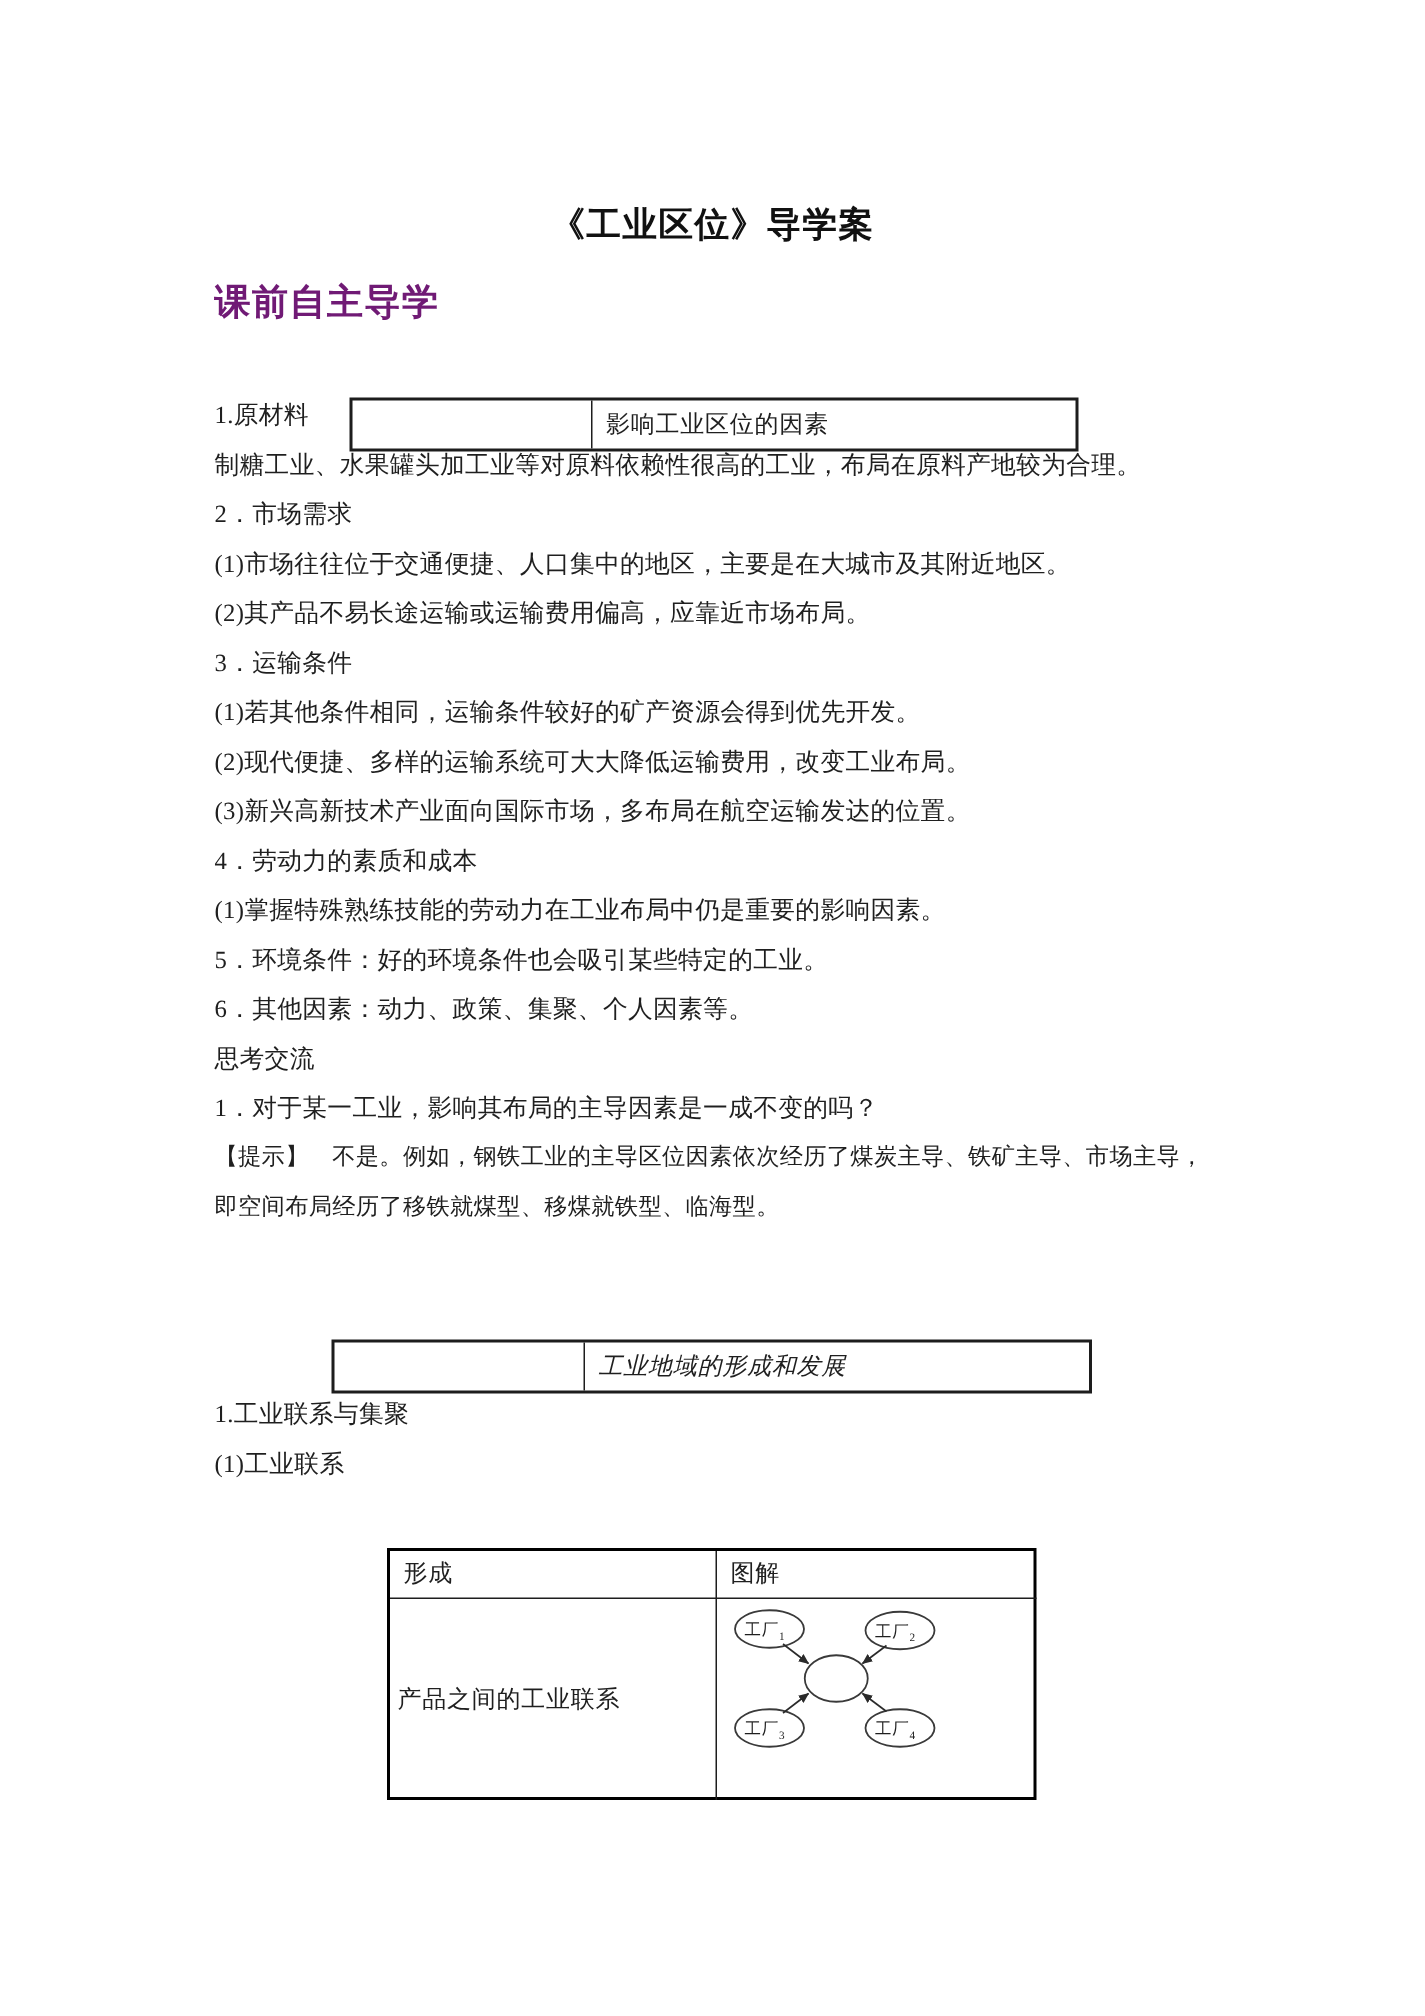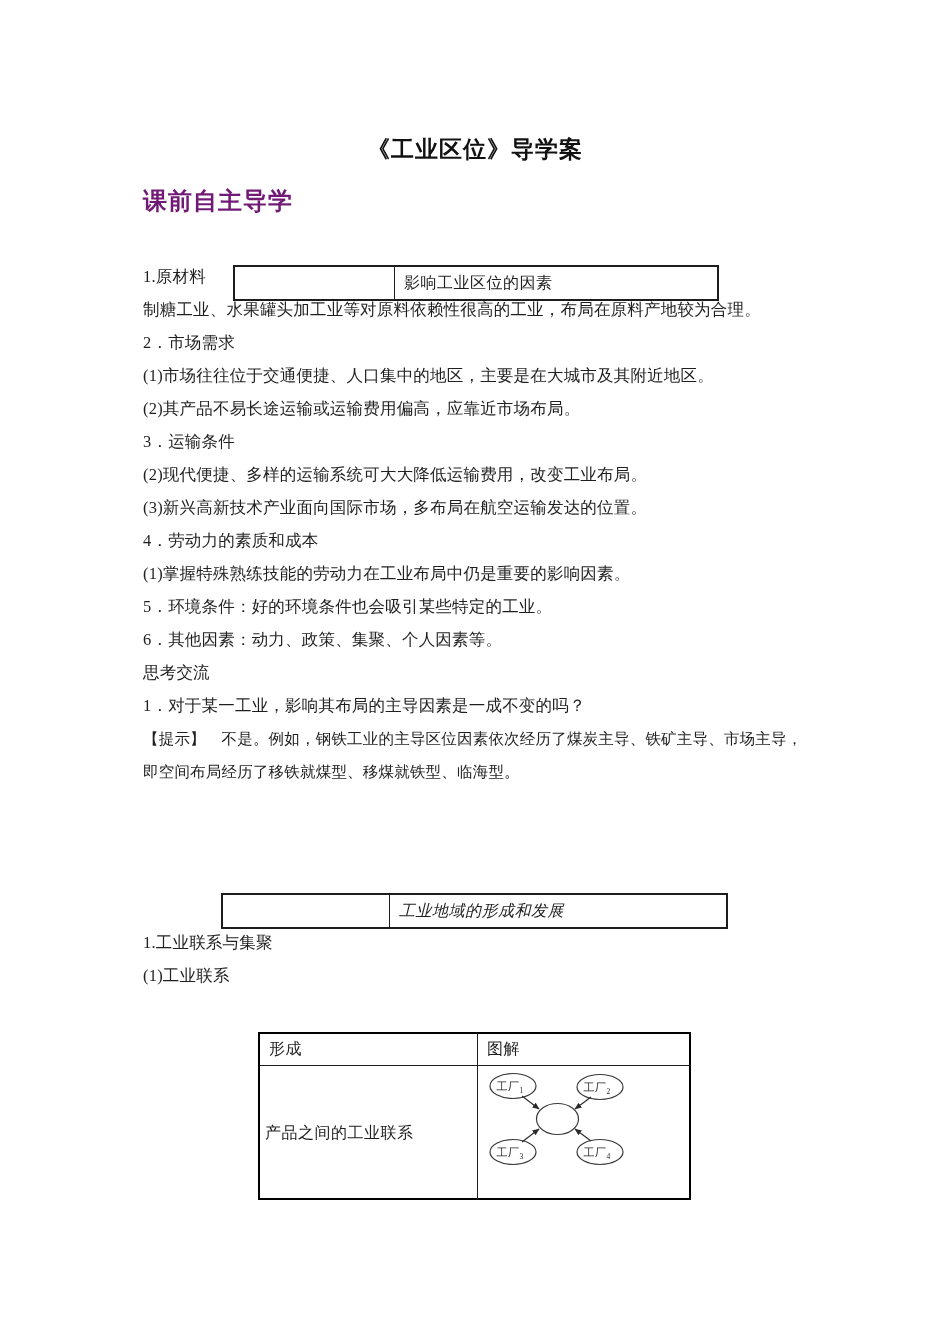--- a/index.html
+++ b/index.html
@@ -85,20 +85,21 @@
     <div class="label-cell">影响工业区位的因素</div>
   </div>
 
   <div class="textflow flow1">
     <div class="line">1.原材料</div>
     <div class="line">制糖工业、水果罐头加工业等对原料依赖性很高的工业，布局在原料产地较为合理。</div>
     <div class="line">2．市场需求</div>
     <div class="line">(1)市场往往位于交通便捷、人口集中的地区，主要是在大城市及其附近地区。</div>
     <div class="line">(2)其产品不易长途运输或运输费用偏高，应靠近市场布局。</div>
     <div class="line">3．运输条件</div>
+    <div class="line">(1)若其他条件相同，运输条件较好的矿产资源会得到优先开发。</div>
     <div class="line">(2)现代便捷、多样的运输系统可大大降低运输费用，改变工业布局。</div>
     <div class="line">(3)新兴高新技术产业面向国际市场，多布局在航空运输发达的位置。</div>
     <div class="line">4．劳动力的素质和成本</div>
     <div class="line">(1)掌握特殊熟练技能的劳动力在工业布局中仍是重要的影响因素。</div>
     <div class="line">5．环境条件：好的环境条件也会吸引某些特定的工业。</div>
     <div class="line">6．其他因素：动力、政策、集聚、个人因素等。</div>
     <div class="line">思考交流</div>
     <div class="line">1．对于某一工业，影响其布局的主导因素是一成不变的吗？</div>
     <div class="line hint">【提示】　不是。例如，钢铁工业的主导区位因素依次经历了煤炭主导、铁矿主导、市场主导，</div>
     <div class="line hint">即空间布局经历了移铁就煤型、移煤就铁型、临海型。</div>

